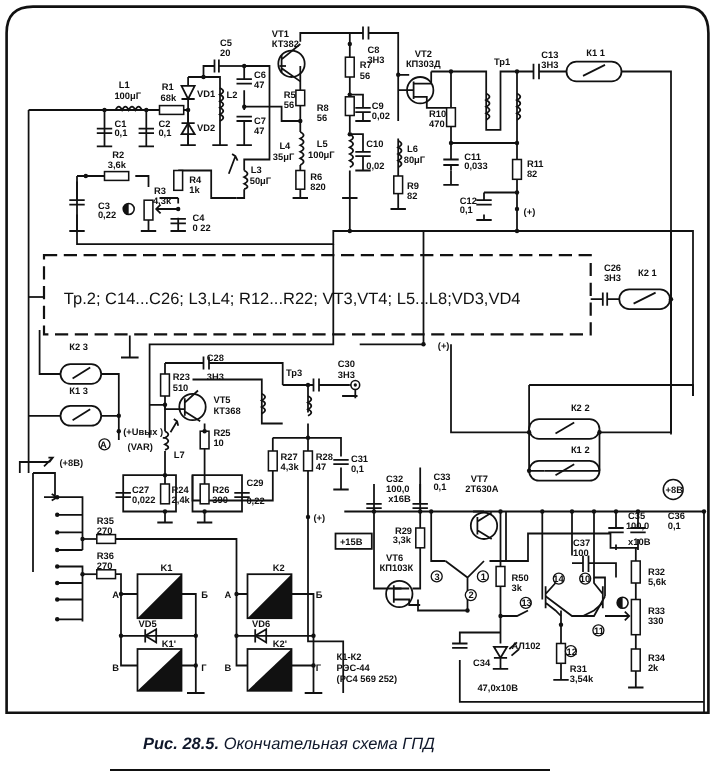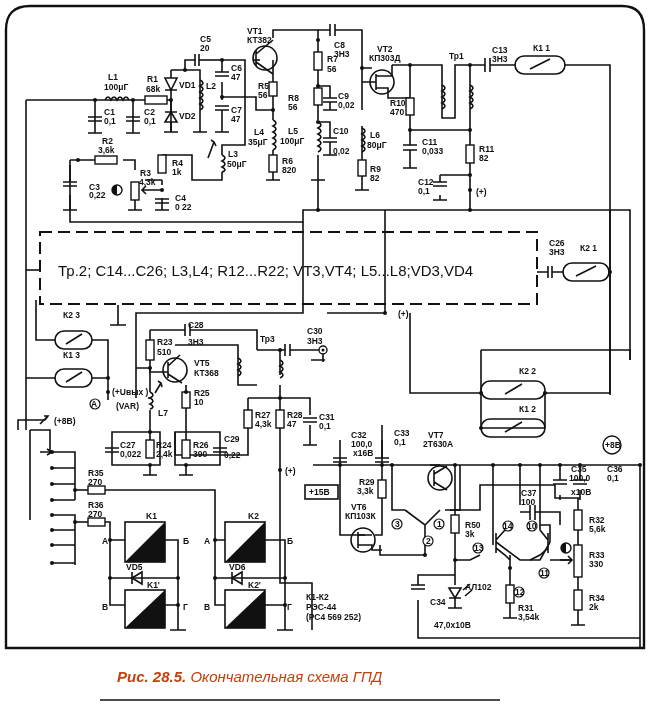--- a/index.html
+++ b/index.html
@@ -6,21 +6,21 @@
   body{width:650px;height:708px;position:relative;overflow:hidden;font-family:"Liberation Sans",sans-serif;}
   svg{position:absolute;left:0;top:0;}
   .w{stroke:#111;stroke-width:1.6;fill:none;}
   .wt{stroke:#111;stroke-width:2.4;fill:none;}
   .dash{stroke:#111;stroke-width:2;fill:none;stroke-dasharray:12 6;}
   .lbl{font-family:"Liberation Sans",sans-serif;font-size:8.5px;font-weight:bold;fill:#111;}
   .big{font-family:"Liberation Sans",sans-serif;font-size:15px;fill:#111;}
   .dot{fill:#111;}
   .res{fill:#fff;stroke:#111;stroke-width:1.4;}
   .blk{fill:#111;}
-  #caption{position:absolute;left:117px;top:668px;font-size:15px;color:#c2410c;font-family:"Liberation Sans",sans-serif;}
+  #caption{position:absolute;left:130px;top:668px;font-size:15px;color:#0f172a;font-family:"Liberation Sans",sans-serif;}
   #caption b{font-style:italic;font-weight:bold;}
   #caption i{font-style:italic;}
 </style>
 </head>
 <body>
 
 <svg width="650" height="708" viewBox="0 0 650 708">
 
   <path class="wt" d="M6 30 Q6 6 30 6 L622 6 Q644 6 644 30 L644 648 L6 648 Z"></path>
 

